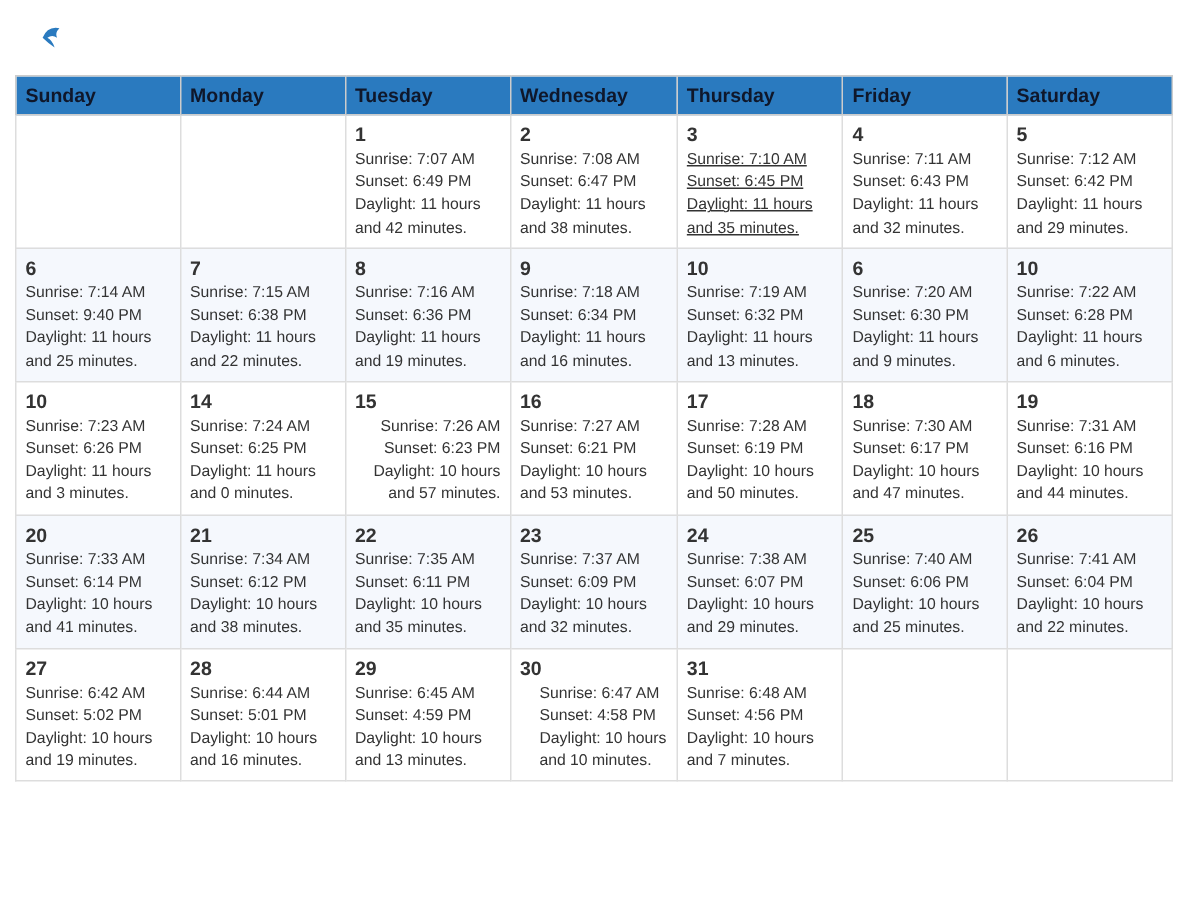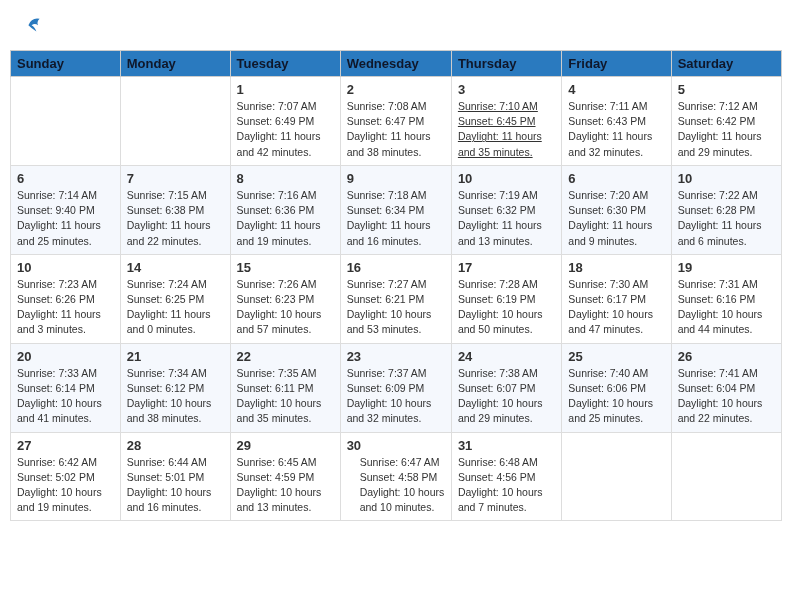--- a/index.html
+++ b/index.html
@@ -208,21 +208,21 @@
 Daylight: 11 hours and 3 minutes.</div>
         </td>
         <td>
           <span class="day-number">14</span>
           <div class="day-info" style="white-space: pre-line;">Sunrise: 7:24 AM
 Sunset: 6:25 PM
 Daylight: 11 hours and 0 minutes.</div>
         </td>
         <td>
           <span class="day-number">15</span>
-          <div class="day-info" style="white-space: pre-line;">Sunrise: 7:26 AM
+          <div class="day-info" style="white-space: pre-line; text-align: right;">Sunrise: 7:26 AM
 Sunset: 6:23 PM
 Daylight: 10 hours and 57 minutes.</div>
         </td>
         <td>
           <span class="day-number">16</span>
           <div class="day-info" style="white-space: pre-line;">Sunrise: 7:27 AM
 Sunset: 6:21 PM
 Daylight: 10 hours and 53 minutes.</div>
         </td>
         <td>

